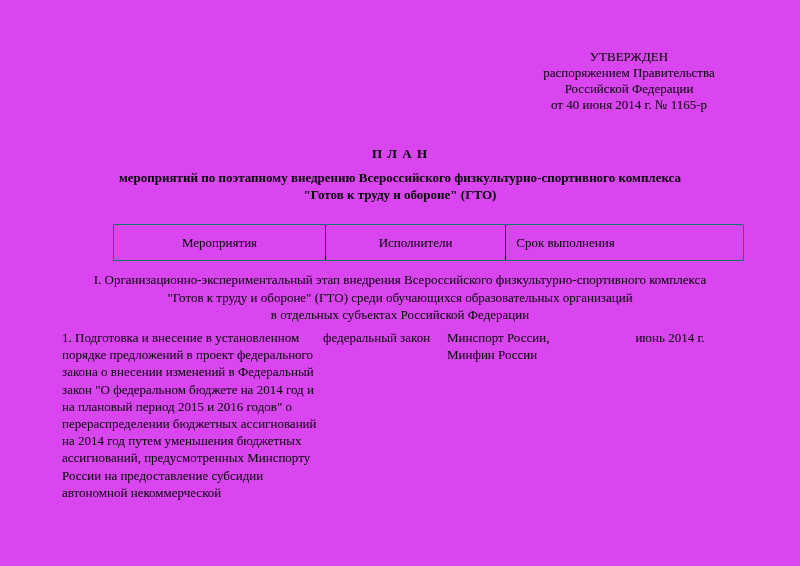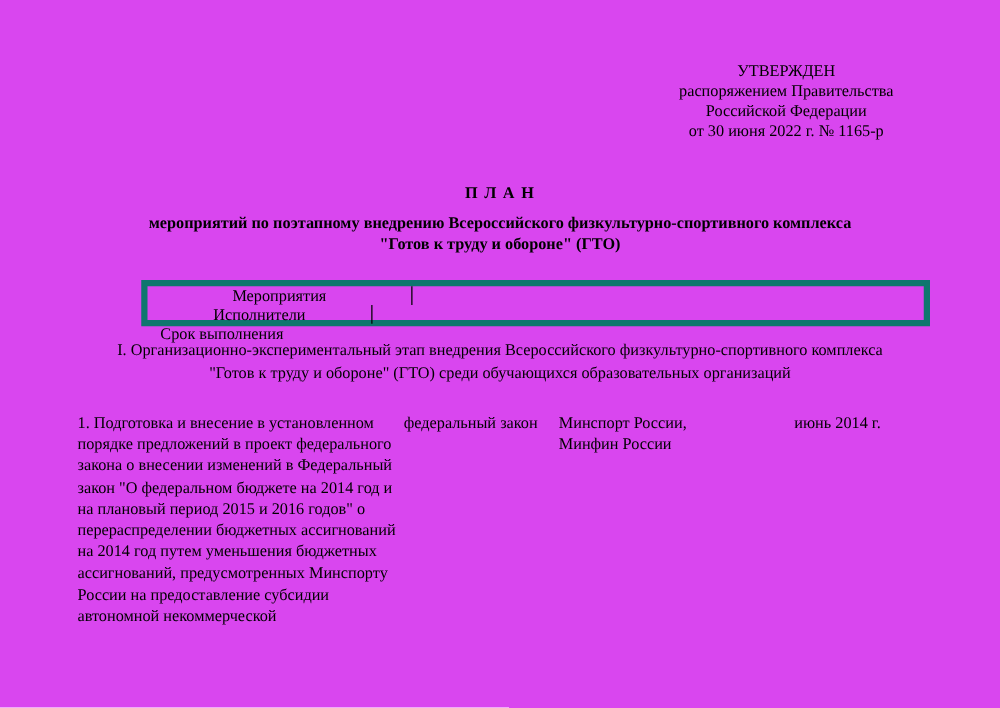--- a/index.html
+++ b/index.html
@@ -42,24 +42,23 @@
     text-align: center;
     font-weight: bold;
     line-height: 17px;
   }
   .table-header {
     position: absolute;
     top: 224px;
     left: 113px;
     width: 631px;
     height: 37px;
-    border: 5px solid #0f766e;
+    border: 1px solid #0f766e;
     display: flex;
     box-sizing: border-box;
-    flex-direction: column;
   }
   .th-cell {
     display: flex;
     align-items: center;
     justify-content: center;
     text-align: center;
     box-sizing: border-box;
     border-right: 1px solid #000000;
     line-height: 15px;
     padding: 0 6px;
@@ -111,39 +110,40 @@
 </style>
 </head>
 <body>
 
 <div class="page">
 
   <div class="approval-block">
     <div>УТВЕРЖДЕН</div>
     <div>распоряжением Правительства</div>
     <div>Российской Федерации</div>
-    <div>от 30 июня 2022 г. № 1165-р</div>
+    <div>от 40 июня 2014 г. № 1165-р</div>
   </div>
 
   <div class="doc-title">П Л А Н</div>
 
   <div class="doc-subtitle">
     <div>мероприятий по поэтапному внедрению Всероссийского физкультурно-спортивного комплекса</div>
     <div>"Готов к труду и обороне" (ГТО)</div>
   </div>
 
   <div class="table-header">
     <div class="th-cell th-c1">Мероприятия</div>
     <div class="th-cell th-c3">Исполнители</div>
     <div class="th-cell th-c4">Срок выполнения</div>
   </div>
 
   <div class="section-heading">
     <div>I. Организационно-экспериментальный этап внедрения Всероссийского физкультурно-спортивного комплекса</div>
     <div>"Готов к труду и обороне" (ГТО) среди обучающихся образовательных организаций</div>
+    <div>в отдельных субъектах Российской Федерации</div>
   </div>
 
   <div class="row-activity">1. Подготовка и внесение в установленном порядке предложений в проект федерального закона о внесении изменений в Федеральный закон "О федеральном бюджете на 2014 год и на плановый период 2015 и 2016 годов" о перераспределении бюджетных ассигнований на 2014 год путем уменьшения бюджетных ассигнований, предусмотренных Минспорту России на предоставление субсидии автономной некоммерческой</div>
 
   <div class="row-doc-type">федеральный закон</div>
 
   <div class="row-executors">
     <div>Минспорт России,</div>
     <div>Минфин России</div>
   </div>

